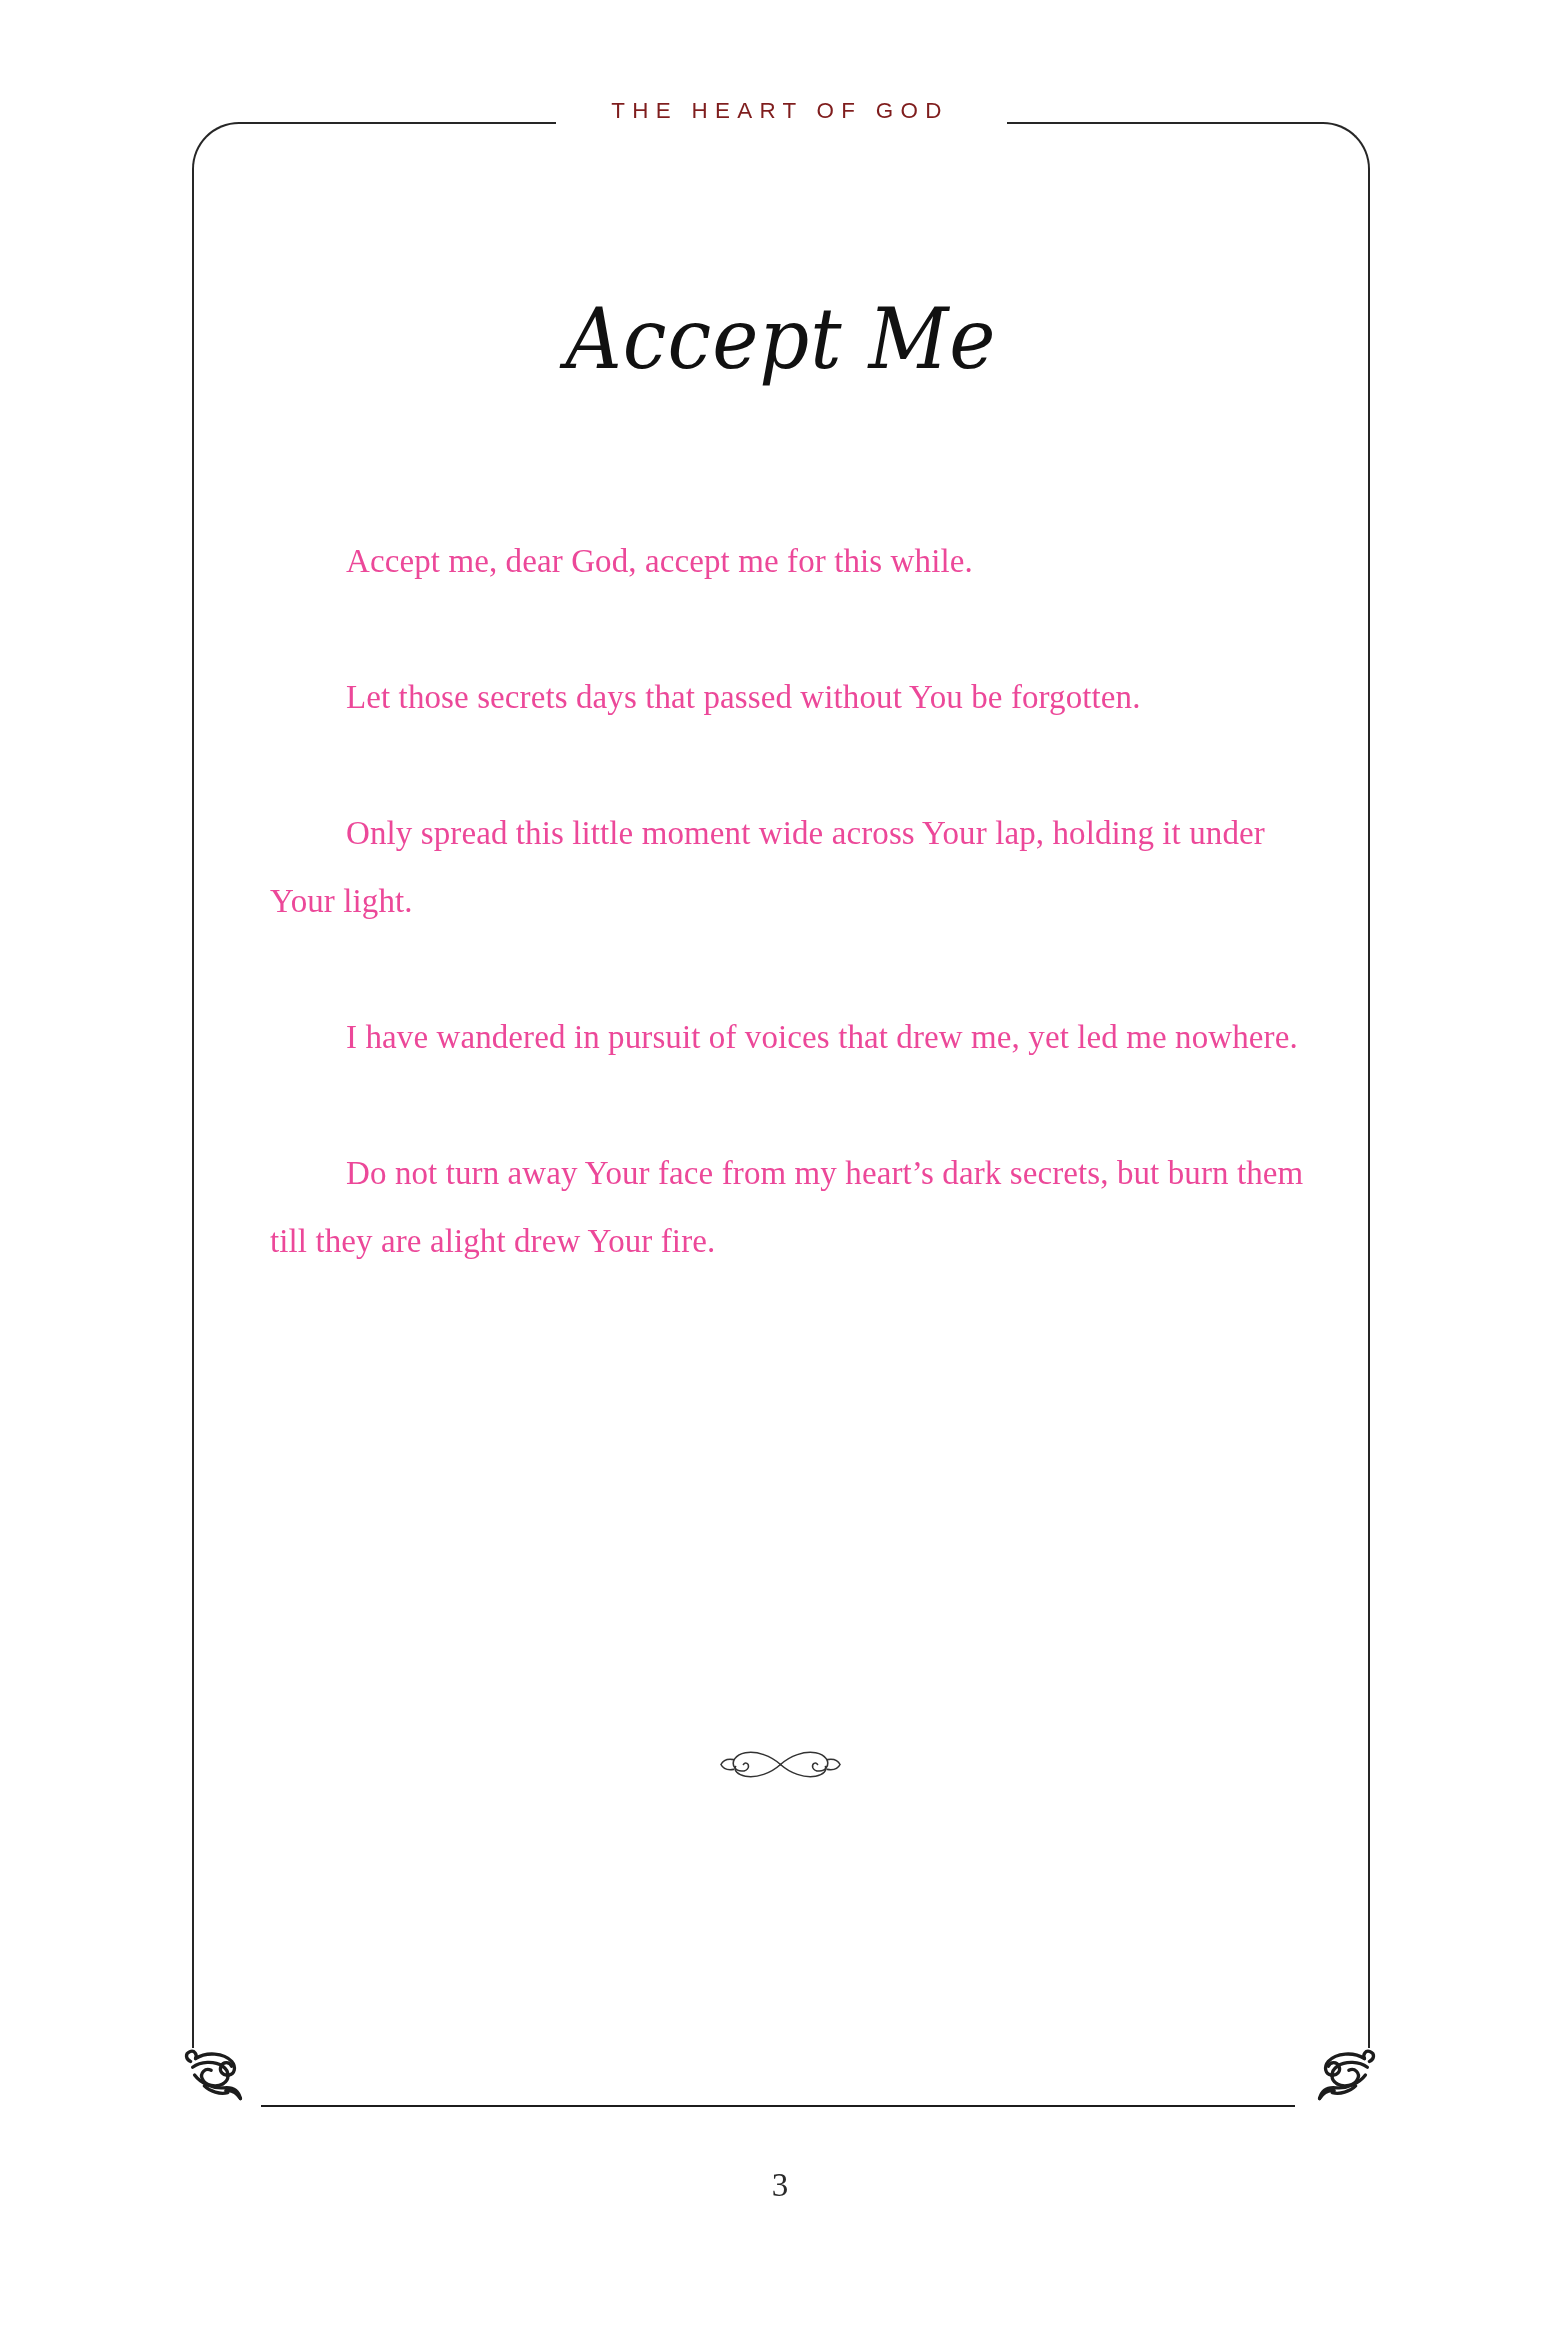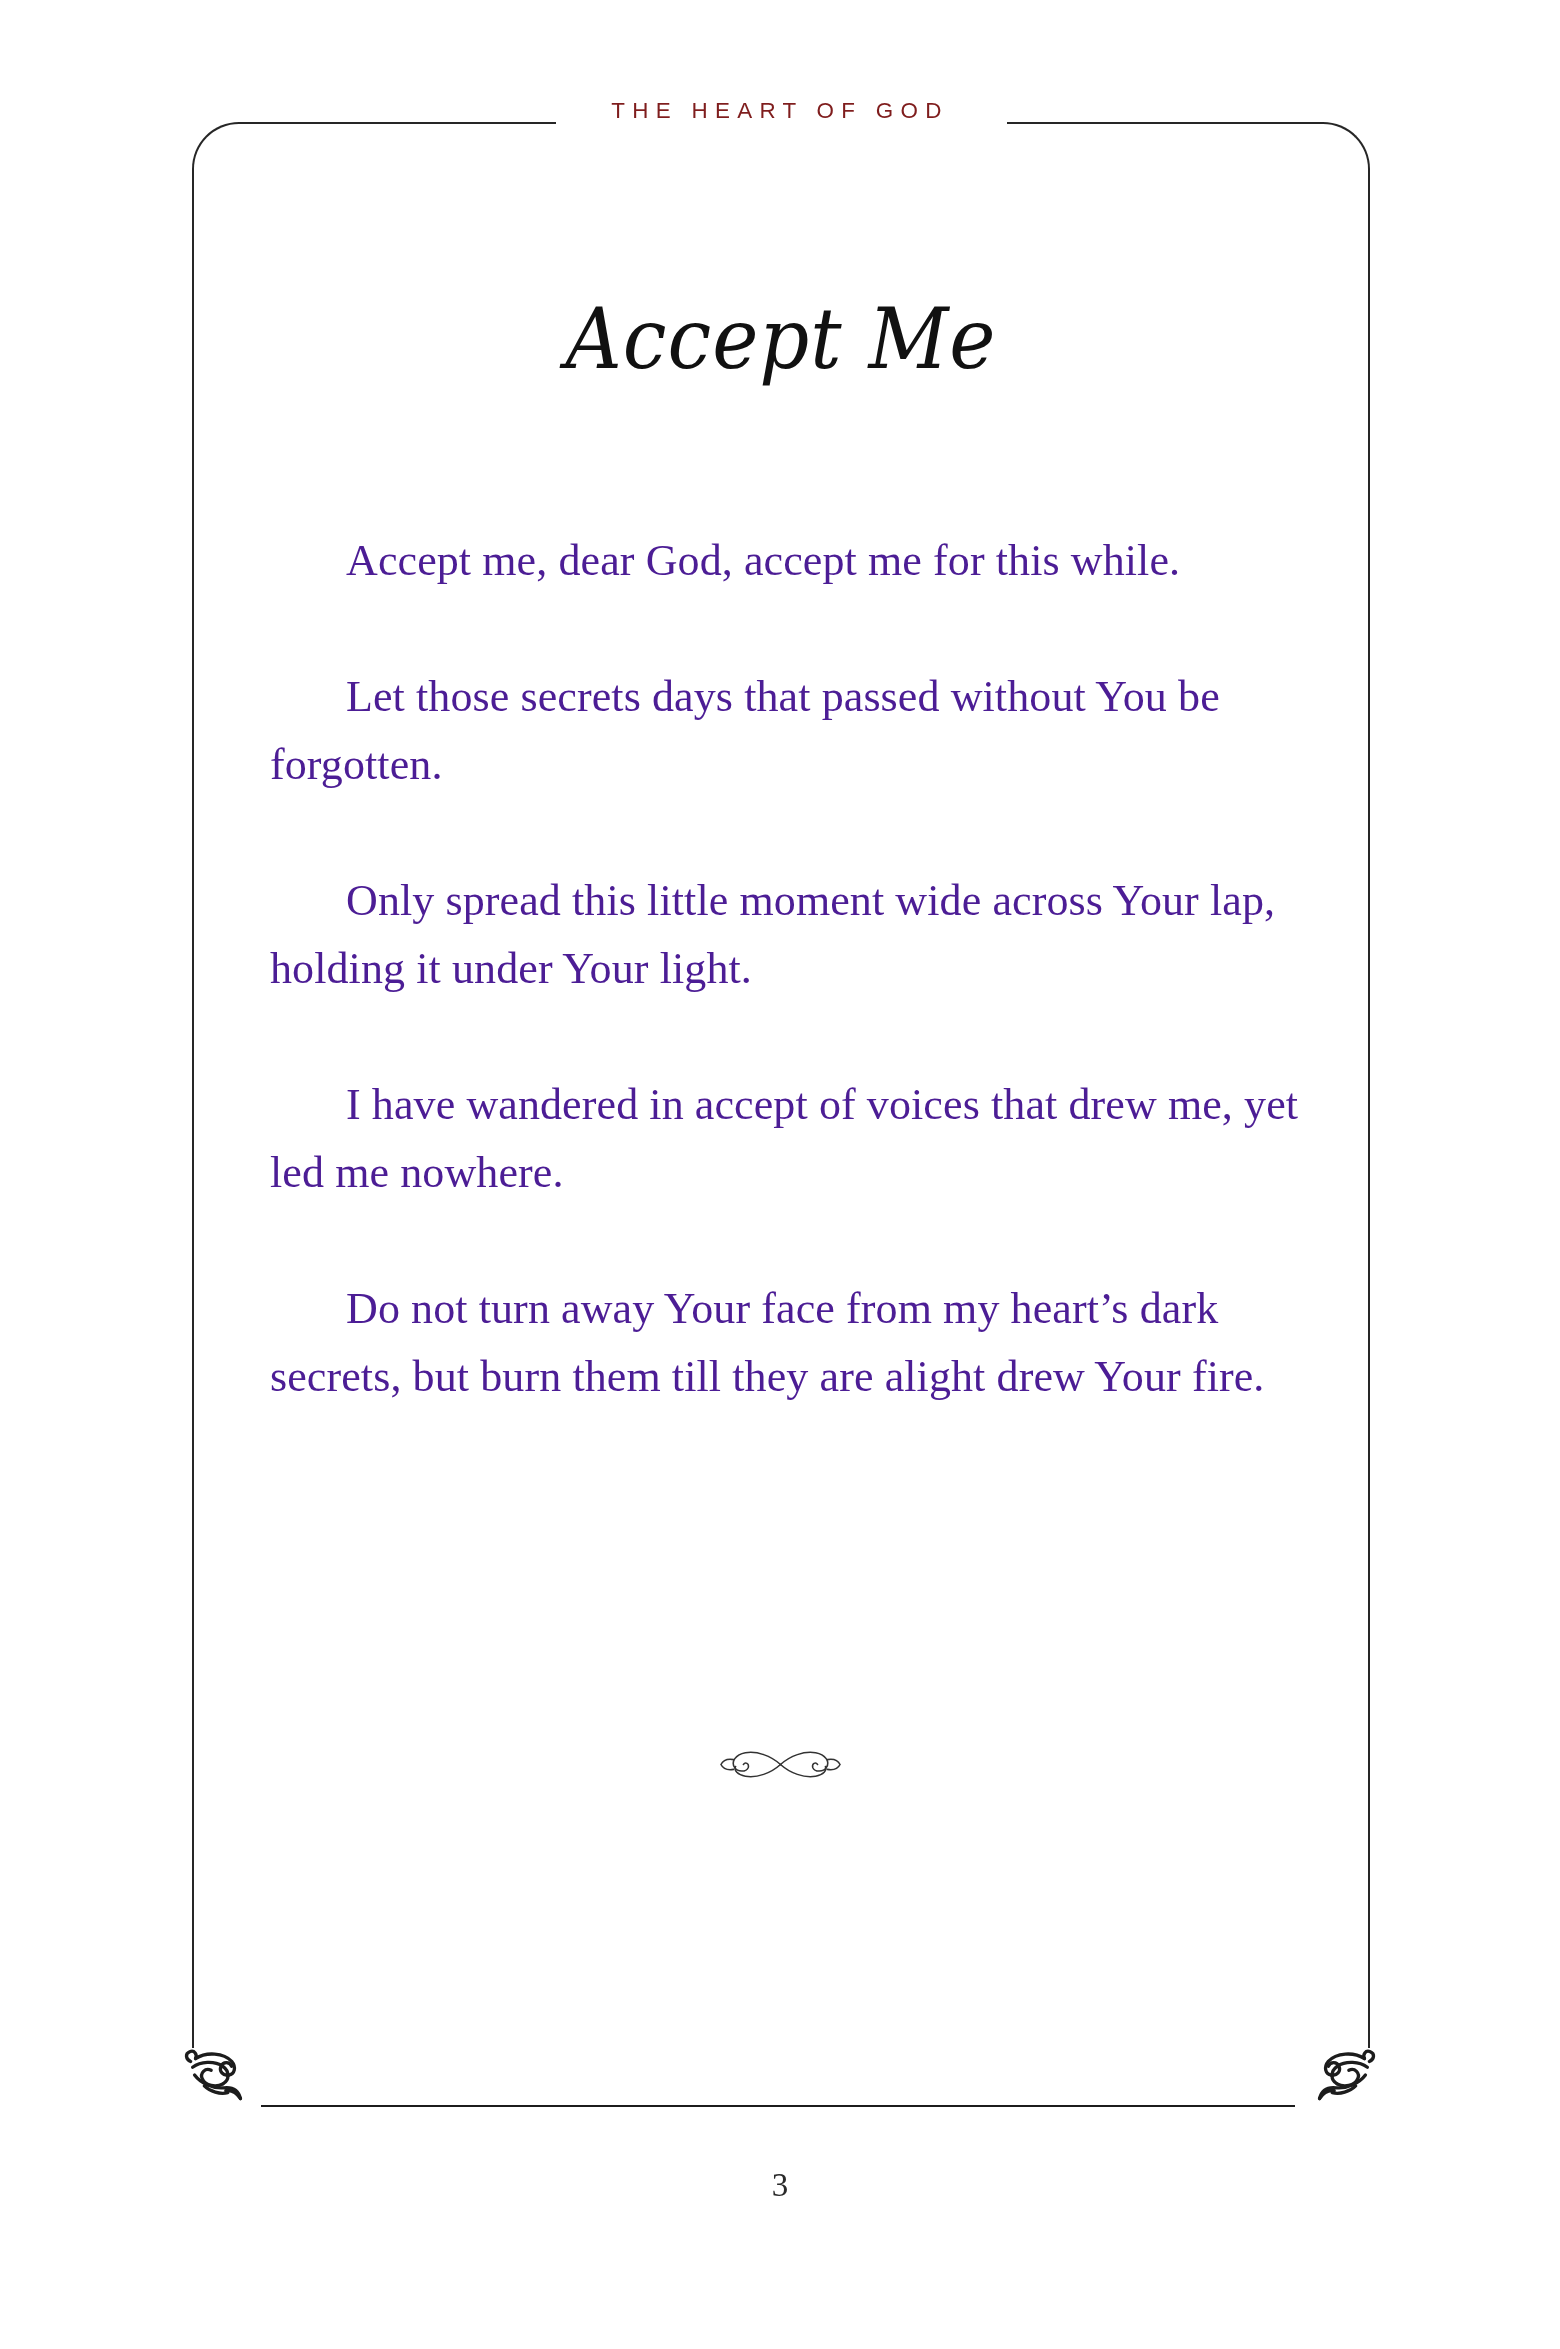--- a/index.html
+++ b/index.html
@@ -78,25 +78,25 @@
 
   
   .poem-body {
     position: absolute;
     left: 270px;
     top: 527px;
     width: 1034px;
   }
 
   .stanza {
-    font-size: 44px;
+    font-size: 33px;
     line-height: 68px;
     text-indent: 76px;
     margin: 0 0 68px 0;
-    color: #4c1d95;
+    color: #ec4899;
     letter-spacing: 0.1px;
   }
 
   
   .ornament-center {
     position: absolute;
     left: 0;
     right: 0;
     top: 1744px;
     text-align: center;
@@ -143,21 +143,21 @@
   <div class="frame-top-gap"></div>
 
   <div class="running-head">THE HEART OF GOD</div>
 
   <div class="poem-title">Accept Me</div>
 
   <div class="poem-body">
     <p class="stanza">Accept me, dear God, accept me for this while.</p>
     <p class="stanza">Let those secrets days that passed without You be forgotten.</p>
     <p class="stanza">Only spread this little moment wide across Your lap, holding it under Your light.</p>
-    <p class="stanza">I have wandered in accept of voices that drew me, yet led me nowhere.</p>
+    <p class="stanza">I have wandered in pursuit of voices that drew me, yet led me nowhere.</p>
     <p class="stanza">Do not turn away Your face from my heart’s dark secrets, but burn them till they are alight drew Your fire.</p>
   </div>
 
   <div class="ornament-center">
     <svg width="133" height="41" viewBox="0 0 136 42" fill="none" stroke="#333" stroke-width="1.6" stroke-linecap="round">
       <path d="M68 21 C58 12, 44 7, 32 9 C22 11, 17 18, 21 24 C24 29, 33 29, 35 24 C36 20, 32 18, 30 21"></path>
       <path d="M68 21 C58 30, 44 35, 32 33 C24 31.5, 20 27, 22 23"></path>
       <path d="M20 16 C14 15, 9 17, 7 21 C9 25, 14 27, 20 26"></path>
       <path d="M68 21 C78 12, 92 7, 104 9 C114 11, 119 18, 115 24 C112 29, 103 29, 101 24 C100 20, 104 18, 106 21"></path>
       <path d="M68 21 C78 30, 92 35, 104 33 C112 31.5, 116 27, 114 23"></path>

